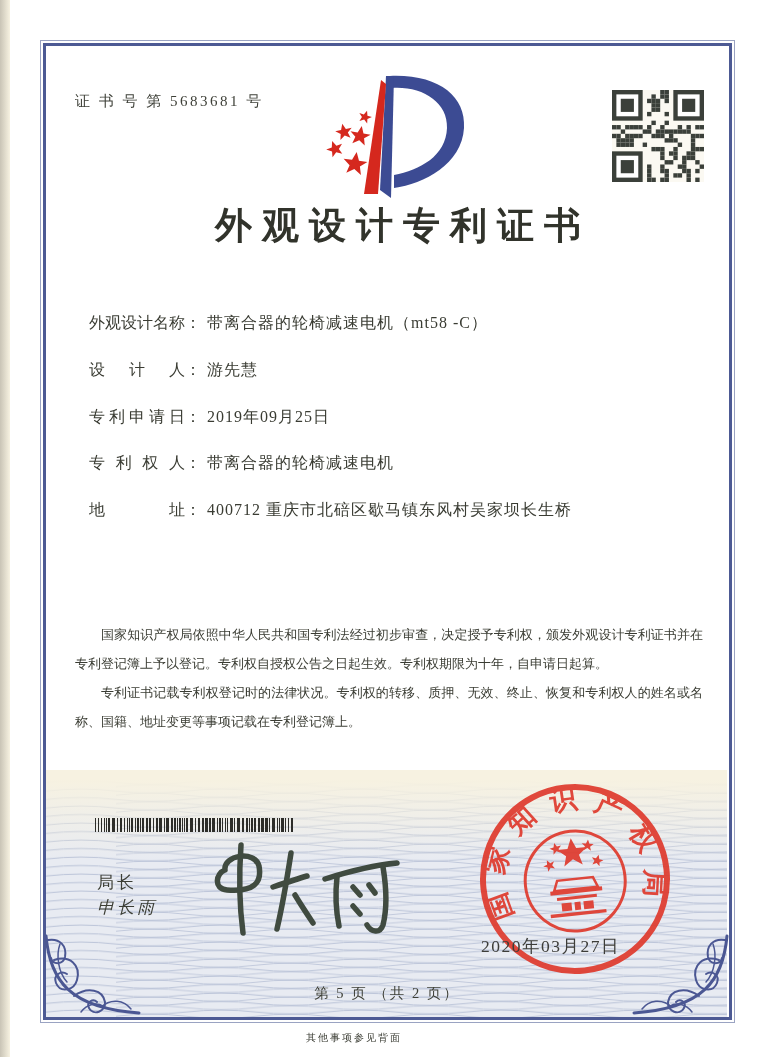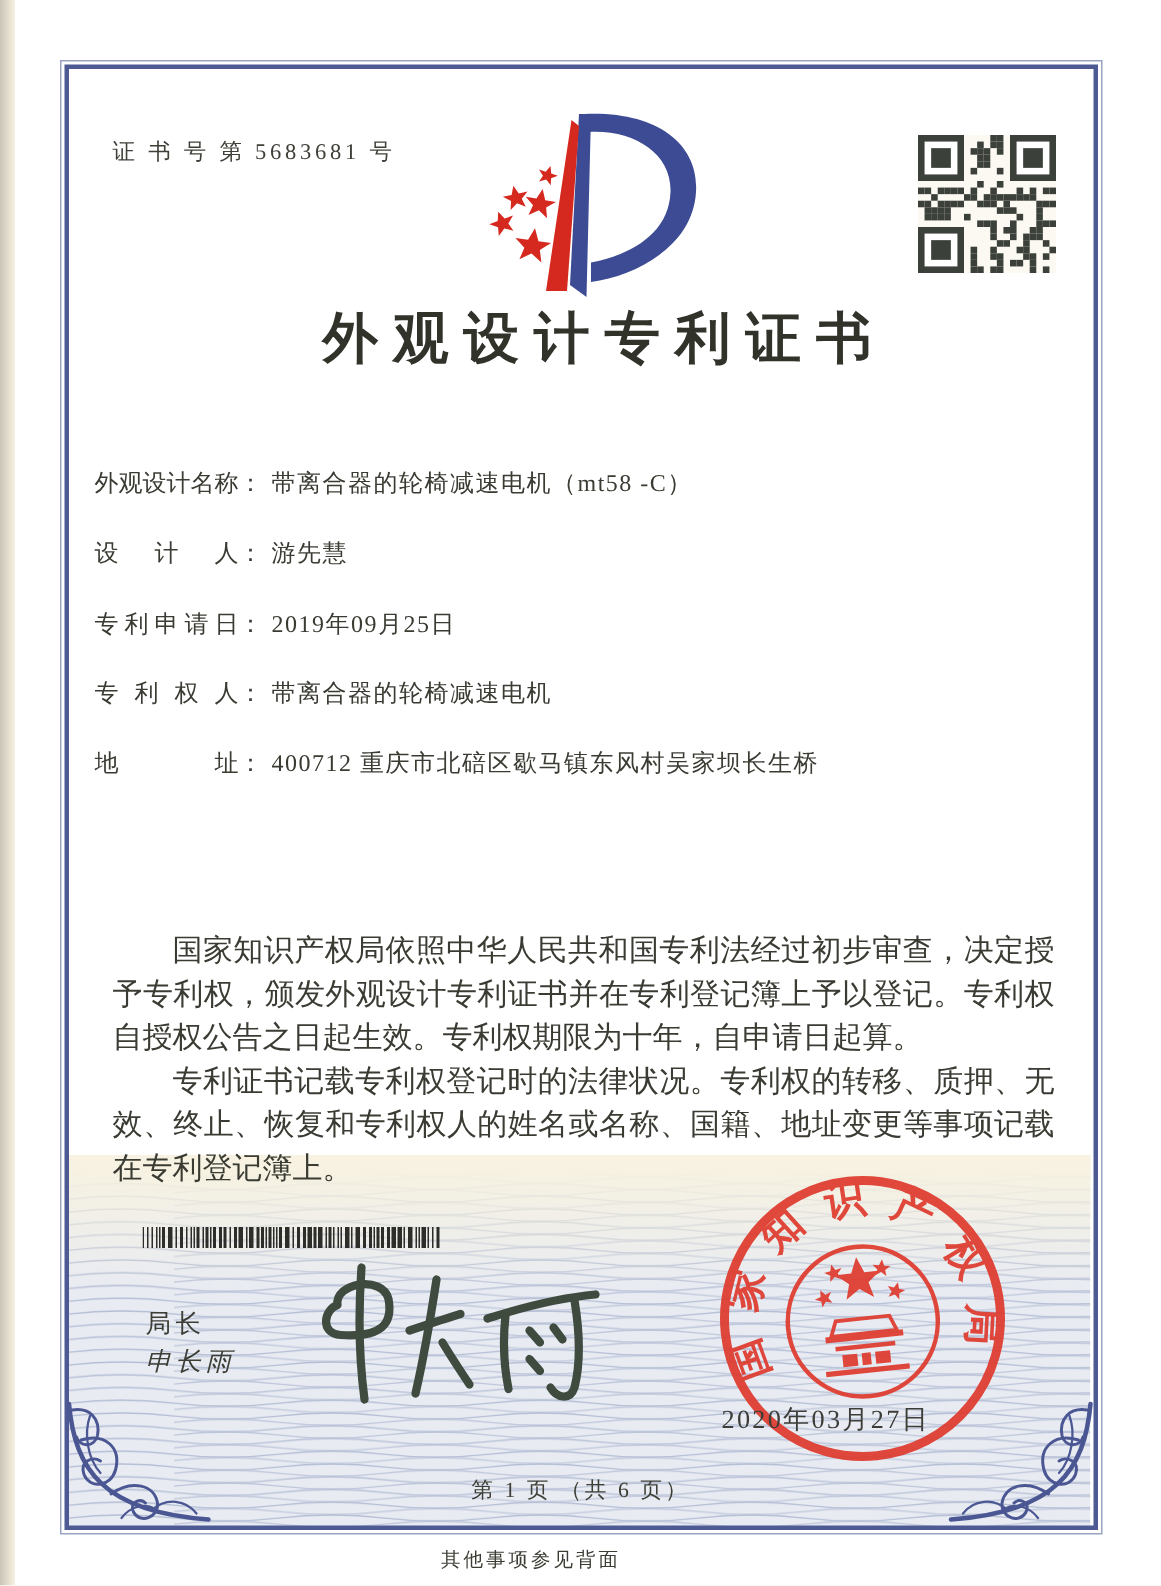--- a/index.html
+++ b/index.html
@@ -15,38 +15,38 @@
   .guilloche-fade{position:absolute;left:46px;top:770px;width:681px;height:90px;background:linear-gradient(#f7f2e1 10%,rgba(247,242,225,0));}
   .ornament{position:absolute;width:102px;height:100px;}
   .ornament.left{left:41px;top:928px;}
   .ornament.right{left:630px;top:928px;transform:scaleX(-1);}
   
   .cert-no{position:absolute;left:75px;top:92px;font-size:15px;letter-spacing:2.5px;color:#3e4038;}
   .logo{position:absolute;left:298px;top:72px;}
   .qr{position:absolute;left:612px;top:90px;width:92px;height:92px;}
   .title{position:absolute;left:0;top:201px;width:774px;text-align:center;font-size:37px;font-weight:600;letter-spacing:10px;color:#31332b;padding-left:16px;}
   
-  .fields{position:absolute;left:63px;top:300px;width:630px;font-size:16px;color:#3a3c33;}
+  .fields{position:absolute;left:89px;top:300px;width:630px;font-size:16px;color:#3a3c33;}
   .frow{height:46.8px;line-height:46.8px;white-space:nowrap;}
   .flabel{display:inline-block;width:96px;text-align:justify;text-align-last:justify;vertical-align:top;}
   .fcolon{display:inline-block;width:16px;}
   .fvalue{margin-left:6px;letter-spacing:1px;}
   .fsecond{margin-left:58px;}
   
-  .paras{position:absolute;left:75px;top:620px;width:628px;font-size:20px;line-height:29px;text-align:justify;color:#3a3c33;}
+  .paras{position:absolute;left:75px;top:620px;width:628px;font-size:13px;line-height:29px;text-align:justify;color:#3a3c33;}
   .paras p{margin:0;text-indent:2em;}
   
   .barcode{position:absolute;left:95px;top:818px;width:204px;height:14px;}
   .officer-title{position:absolute;left:97px;top:871px;font-size:17px;letter-spacing:3px;color:#3c3e35;}
   .officer-name{position:absolute;left:97px;top:896px;font-size:17px;letter-spacing:3px;color:#3c3e35;font-style:italic;}
   .signature{position:absolute;left:195px;top:833px;}
   .seal{position:absolute;left:477px;top:781px;width:196px;height:196px;opacity:.92;transform:rotate(-6deg);z-index:4;}
   .seal-date{position:absolute;left:481px;top:934px;font-size:17.5px;letter-spacing:1.5px;color:#3d3d39;z-index:5;}
   .page-info{position:absolute;left:0;top:984px;width:774px;text-align:center;font-size:14.5px;letter-spacing:2px;color:#3d3f36;z-index:3;}
-  .back-note{position:absolute;left:0;top:1031px;width:708px;text-align:center;font-size:13px;letter-spacing:2px;color:#3b3d34;}
+  .back-note{position:absolute;left:0;top:1031px;width:708px;text-align:center;font-size:10px;letter-spacing:2px;color:#3b3d34;}
   .content{position:relative;z-index:3;}
 </style>
 </head>
 <body>
 
 <div class="page">
   <div class="edge-shade"></div>
 
   <div class="guilloche">
     <svg width="681" height="249" xmlns="http://www.w3.org/2000/svg">
@@ -369,16 +369,16 @@
           <rect x="82" y="121" width="10" height="8"></rect>
           <rect x="104" y="121" width="10" height="8"></rect>
           <rect x="95" y="121" width="6" height="8"></rect>
           <rect x="70" y="131" width="56" height="3.5"></rect>
           <path d="M76,108 L80,98 L116,98 L120,108 Z" fill="none" stroke="#df3a2d" stroke-width="2.5"></path>
         </g>
       </svg>
     </div>
     <div class="seal-date">2020年03月27日</div>
 
-    <div class="page-info">第 1 页 （共 6 页）</div>
+    <div class="page-info">第 5 页 （共 2 页）</div>
     <div class="back-note">其他事项参见背面</div>
   </div>
 </div>
 
 </body></html>

